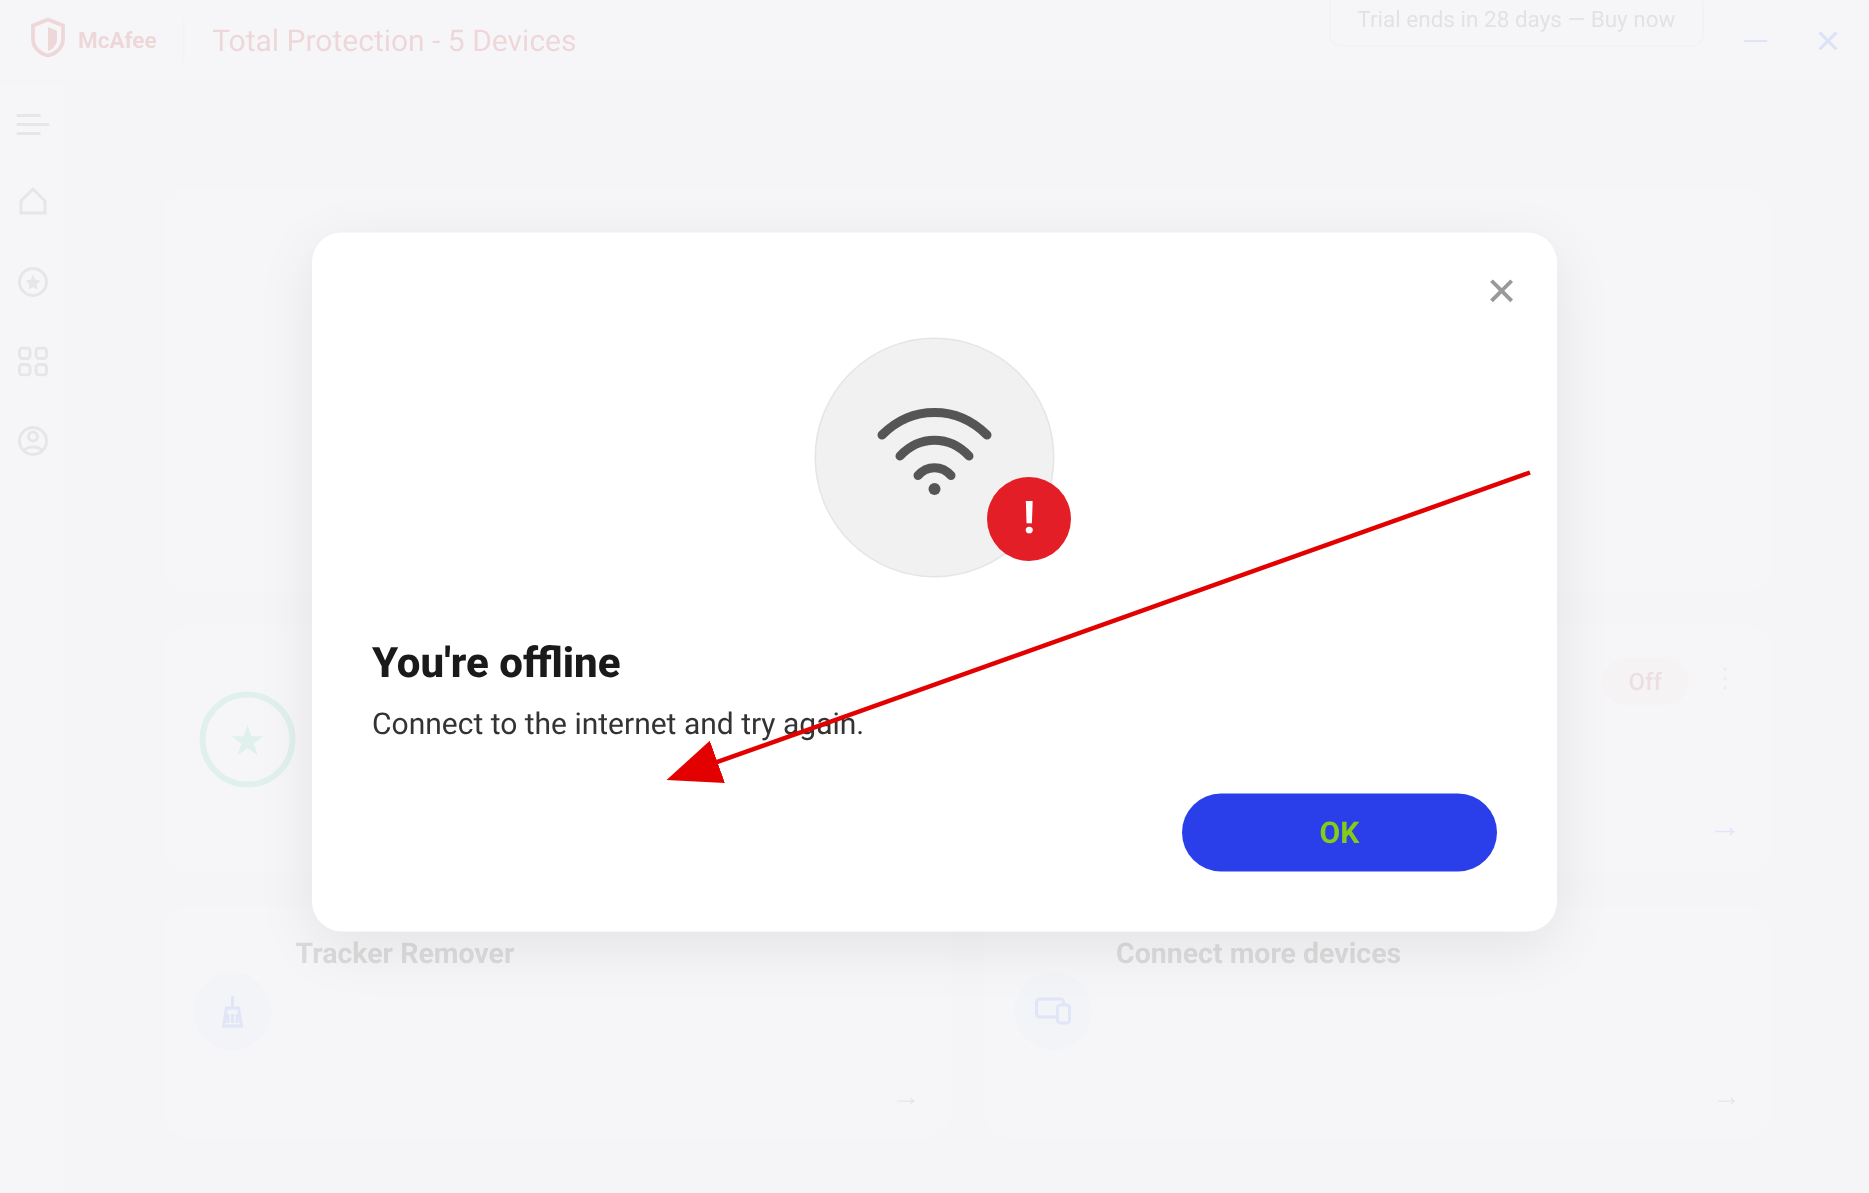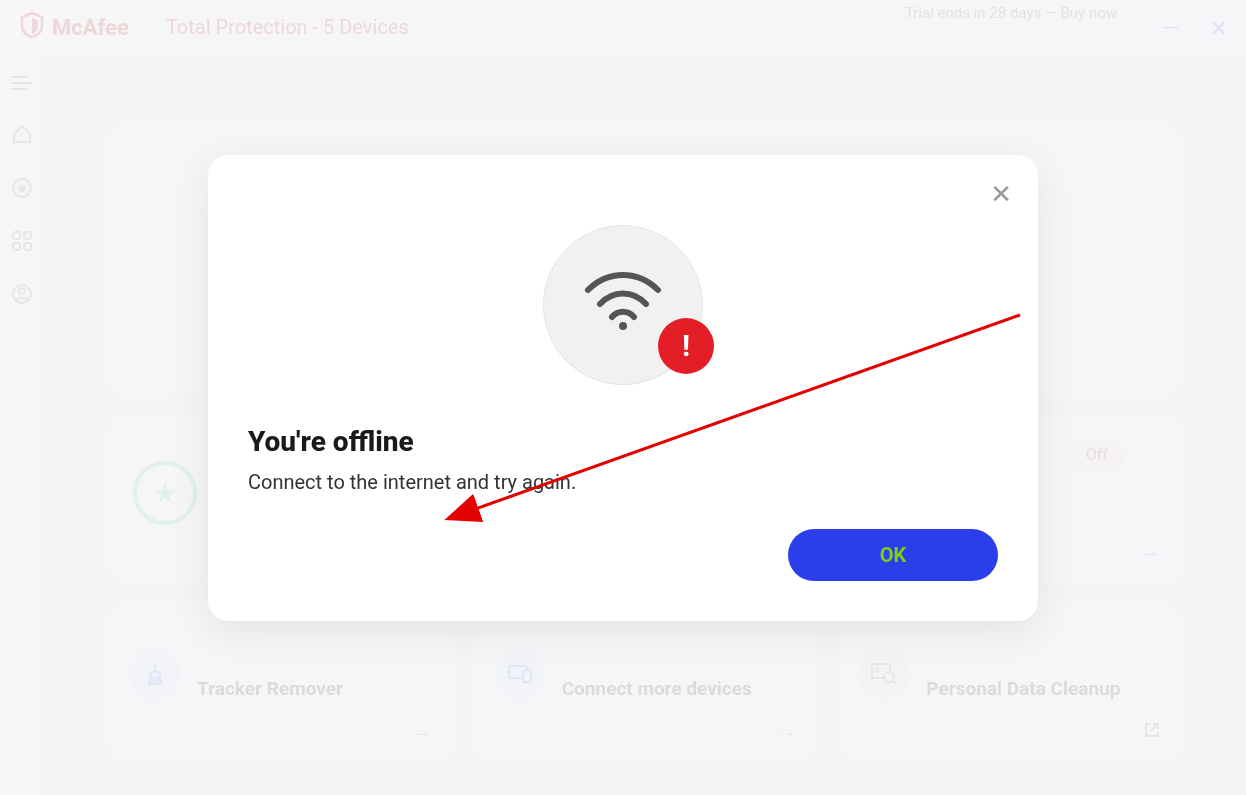--- a/index.html
+++ b/index.html
@@ -10,21 +10,21 @@
       height: 55px;
       background: #fff;
       display: flex;
       align-items: center;
       padding: 0 20px;
       border-bottom: 1px solid #eee;
       position: relative;
     }
     .logo-section { display: flex; align-items: center; gap: 8px; }
     .shield-logo { color: #c01818; }
-    .brand { font-size: 22px; font-weight: 700; color: #c01818; }
+    .brand { font-size: 15px; font-weight: 700; color: #c01818; }
     .divider { width: 1px; height: 28px; background: #ddd; margin: 0 18px; }
     .product { font-size: 20px; font-weight: 400; color: #c01818; }
     .trial-btn {
       position: absolute;
       right: 110px;
       top: -5px;
       border: 1px solid #ddd;
       border-radius: 8px;
       padding: 8px 18px;
       font-size: 15px;
@@ -115,21 +115,21 @@
       width: 52px;
       height: 52px;
       border-radius: 50%;
       background: #e8efff;
       display: flex;
       align-items: center;
       justify-content: center;
       color: #5b7fff;
       margin-top: 24px;
     }
-    .card-inner { display: flex; align-items: flex-end; gap: 16px; }
+    .card-inner { display: flex; align-items: flex-start; gap: 16px; }
     .card-title { font-size: 19px; font-weight: 700; color: #333; }
     .card-arrow { position: absolute; right: 20px; bottom: 16px; color: #888; font-size: 20px; }
     .card-dots { position: absolute; right: 20px; top: 20px; color: #bbb; font-size: 18px; }
     .external-icon { position: absolute; right: 20px; bottom: 16px; color: #888; }
 
     
     .overlay {
       position: absolute;
       inset: 0;
       background: rgba(245,245,247,0.7);
@@ -297,39 +297,20 @@
           <svg width="26" height="20" viewBox="0 0 26 20">
               <rect x="2" y="2" width="18" height="12" rx="2" stroke="#5b7fff" stroke-width="2" fill="none"></rect>
               <rect x="16" y="6" width="8" height="12" rx="2" stroke="#5b7fff" stroke-width="2" fill="#e8efff"></rect>
             </svg>
         </div>
         <span class="card-title">Connect more devices</span>
       </div>
       <span class="card-arrow">→</span>
     </div>
 
-    <div class="bottom-card">
-      <span class="card-dots">⋮</span>
-      <div class="card-inner">
-        <div class="card-icon-wrap" style="background:#f0f0f0;color:#888">
-          <svg width="26" height="22" viewBox="0 0 26 22">
-              <rect x="1" y="1" width="18" height="14" rx="2" stroke="#888" stroke-width="2" fill="none"></rect>
-              <circle cx="6" cy="7" r="2" stroke="#888" stroke-width="1.5" fill="none"></circle>
-              <circle cx="18" cy="14" r="5" stroke="#888" stroke-width="2" fill="#f0f0f0"></circle>
-              <line x1="22" y1="18" x2="25" y2="21" stroke="#888" stroke-width="2"></line>
-            </svg>
-        </div>
-        <span class="card-title">Personal Data Cleanup</span>
-      </div>
-      <span class="external-icon">
-        <svg width="18" height="18" viewBox="0 0 18 18">
-            <path d="M7 3 H3 V15 H15 V11 M10 3 H15 V8 M15 3 L8 10" stroke="#888" stroke-width="2" fill="none"></path>
-          </svg>
-      </span>
-    </div>
   </div>
 </div>
 
 <div class="overlay">
   <div class="modal">
     <span class="modal-close">✕</span>
     <div class="wifi-graphic">
       <div class="wifi-arcs">
         <svg width="90" height="70" viewBox="0 0 90 70">
           <path d="M10 28 C30 8 60 8 80 28" stroke="#555" stroke-width="6" fill="none" stroke-linecap="round"></path>

